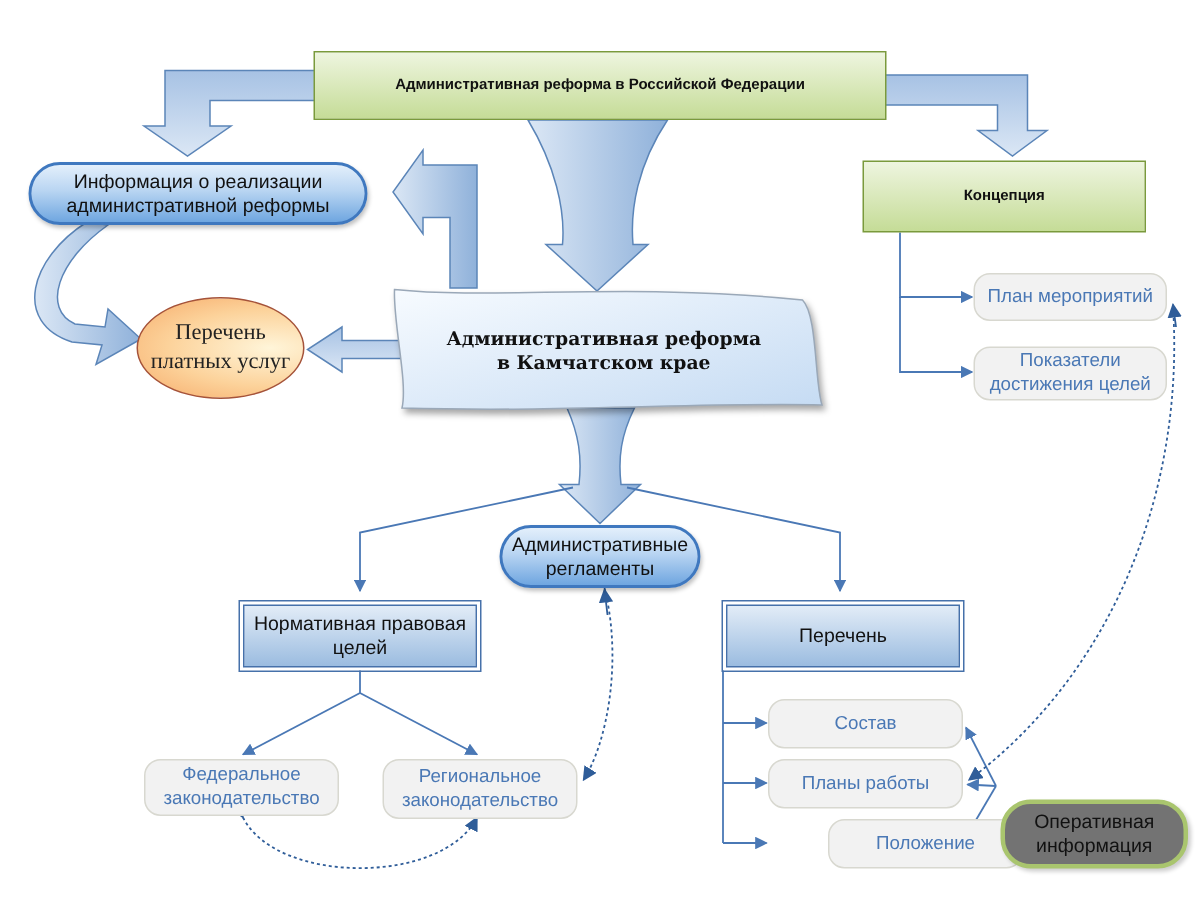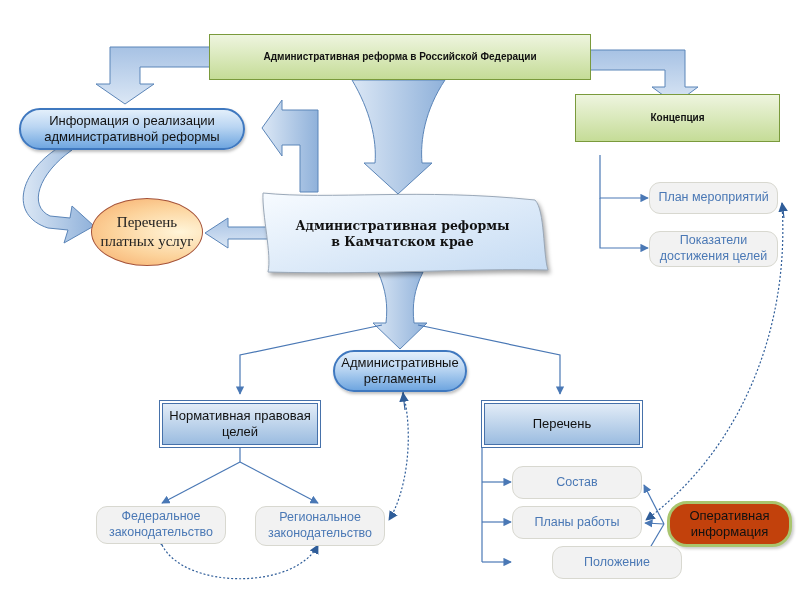--- a/index.html
+++ b/index.html
@@ -14,22 +14,22 @@
                border: 2px solid #3f78bf; border-radius: 22px; font-size: 13px; color: #111;
                box-shadow: 1px 2px 3px rgba(0,0,0,0.25); }
   .orange-ellipse { background: radial-gradient(ellipse at 80% 50%, #fff5d9 0%, #fcd29a 55%, #f6ab6a 100%);
                     border: 1px solid #a5533a; border-radius: 50%;
                     font-family: "Liberation Serif", serif; font-size: 15px; color: #222; }
   .doc-box { font-family: "DejaVu Serif", serif; font-weight: bold; font-size: 12.5px; color: #111; }
   .blue-rect { background: linear-gradient(#e2ecf7, #9bbce0); border: 1px solid #4671aa;
                outline: 1px solid #4671aa; outline-offset: 2px; font-size: 13px; color: #111; }
   .grey-pill { background: #f2f2f2; border: 1px solid #d8d8d0; border-radius: 11px;
                font-size: 12.5px; color: #4a78b5; }
-  .op-info { background: #c2410c; border: 3px solid #a9c56e; border-radius: 20px;
-             font-size: 13px; color: #111; box-shadow: 2px 2px 3px rgba(0,0,0,0.2); }
+  .op-info { background: #737373; border: 3px solid #a9c56e; border-radius: 20px;
+             font-size: 13px; color: #111; box-shadow: 2px 2px 3px rgba(0,0,0,0.2); margin-top: 32px; }
 </style>
 </head>
 <body>
 
 <svg id="canvas" viewBox="0 0 800 600" xmlns="http://www.w3.org/2000/svg">
   <defs>
     <linearGradient id="arrH" x1="0" y1="0" x2="0" y2="1">
       <stop offset="0" stop-color="#a7c2e4"></stop>
         <stop offset="1" stop-color="#dbe7f5"></stop>
     </linearGradient>
@@ -92,34 +92,34 @@
   <path d="M403,392 C415,440 405,495 389,520" fill="none" stroke="#2f5d99" stroke-width="1.2" stroke-dasharray="2,2" marker-end="url(#triDark)"></path>
   <path d="M405,410 L403,393" fill="none" stroke="#2f5d99" stroke-width="1.2" marker-end="url(#triDark)"></path>
   <path d="M782,204 C790,330 740,450 646,520" fill="none" stroke="#2f5d99" stroke-width="1.2" stroke-dasharray="2,2" marker-end="url(#triDark)"></path>
   <path d="M784,218 L782,203" fill="none" stroke="#2f5d99" stroke-width="1.2" marker-end="url(#triDark)"></path>
 </svg>
 
 <div class="node green-box" style="left:209px; top:34px; width:382px; height:46px;">
   <span>Административная реформа в Российской Федерации</span>
 </div>
 
-<div class="node green-box" style="left:575px; top:94px; width:205px; height:48px;">
+<div class="node green-box" style="left:575px; top:107px; width:189px; height:48px;">
   <span>Концепция</span>
 </div>
 
 <div class="node blue-pill" style="left:19px; top:108px; width:226px; height:42px;">
   <span style="max-width:180px;">Информация о реализации административной реформы</span>
 </div>
 
 <div class="node orange-ellipse" style="left:91px; top:198px; width:112px; height:68px;">
   <span style="max-width:100px;">Перечень платных услуг</span>
 </div>
 
 <div class="node doc-box" style="left:275px; top:205px; width:255px; height:58px;">
-  <span style="max-width:220px;">Административная реформы в Камчатском крае</span>
+  <span style="max-width:220px;">Административная реформа в Камчатском крае</span>
 </div>
 
 <div class="node blue-pill" style="left:333px; top:350px; width:134px; height:42px;">
   <span style="max-width:120px;">Административные регламенты</span>
 </div>
 
 <div class="node blue-rect" style="left:162px; top:403px; width:156px; height:42px;">
   <span style="max-width:145px;">Нормативная правовая целей</span>
 </div>
 

